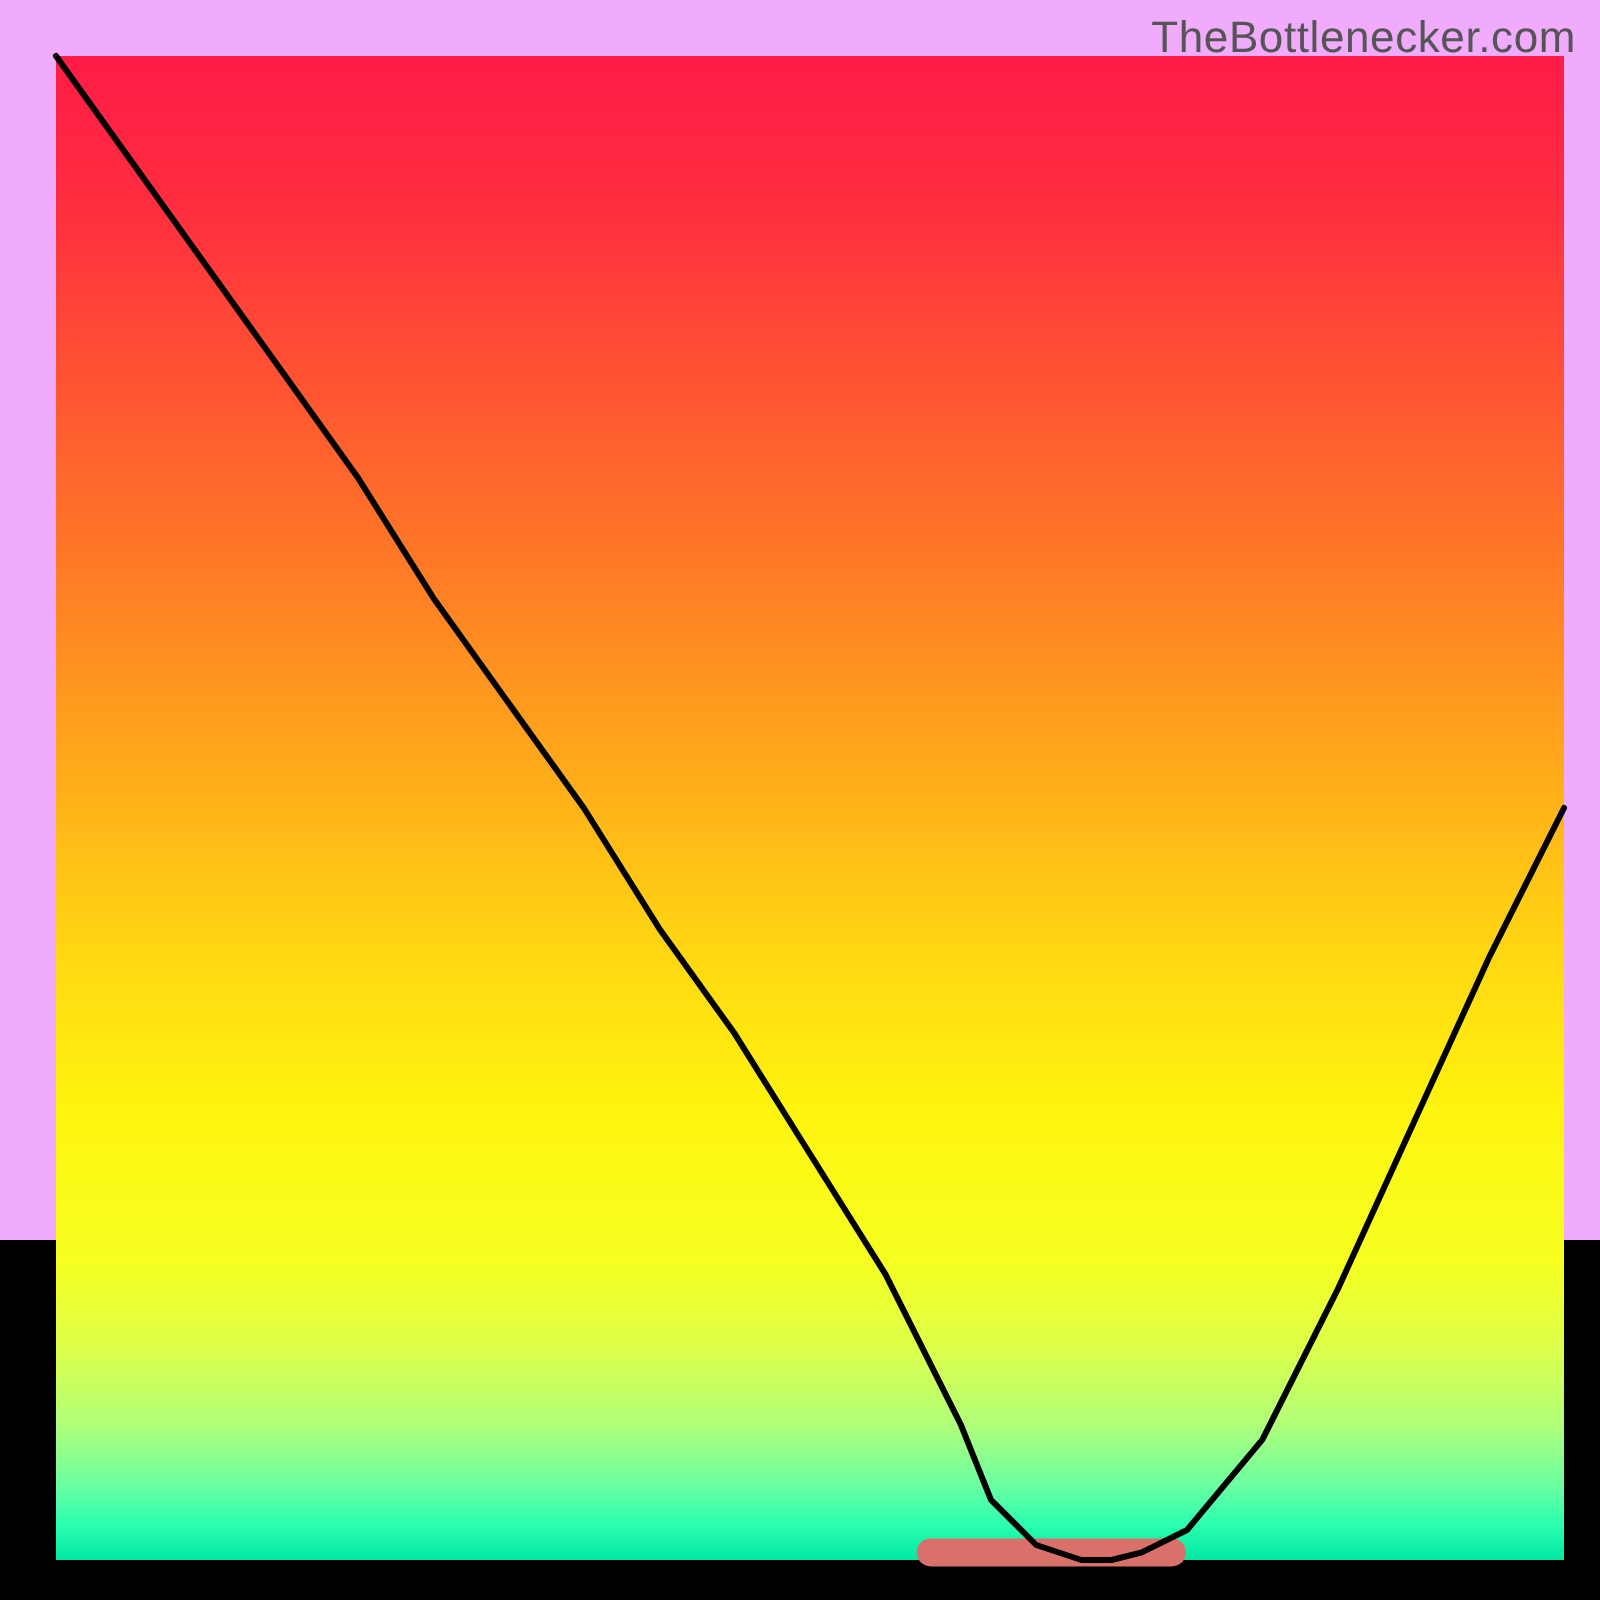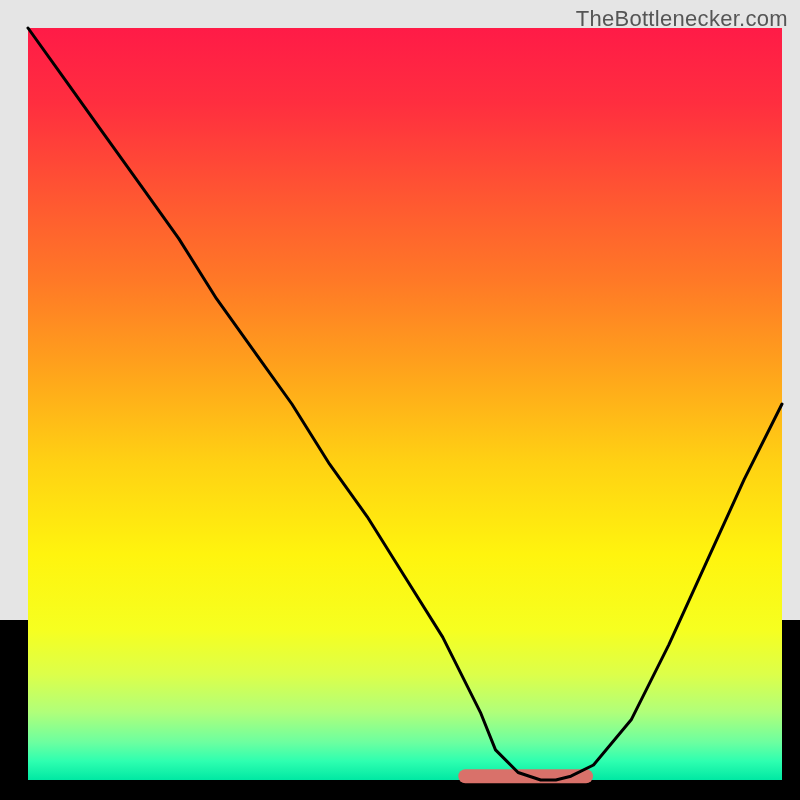--- a/index.html
+++ b/index.html
@@ -8,21 +8,21 @@
     width: 800px;
     height: 800px;
     background: #000;
     overflow: hidden;
     font-family: Arial, Helvetica, sans-serif;
   }
   .container {
     position: relative;
     width: 800px;
     height: 620px;
-    background: #e5e5e5;
+    background: #f0abfc;
   }
   .watermark {
     position: absolute;
     top: 6px;
     right: 12px;
     color: #555;
     font-size: 22px;
     font-weight: 500;
     z-index: 10;
     letter-spacing: 0.3px;

